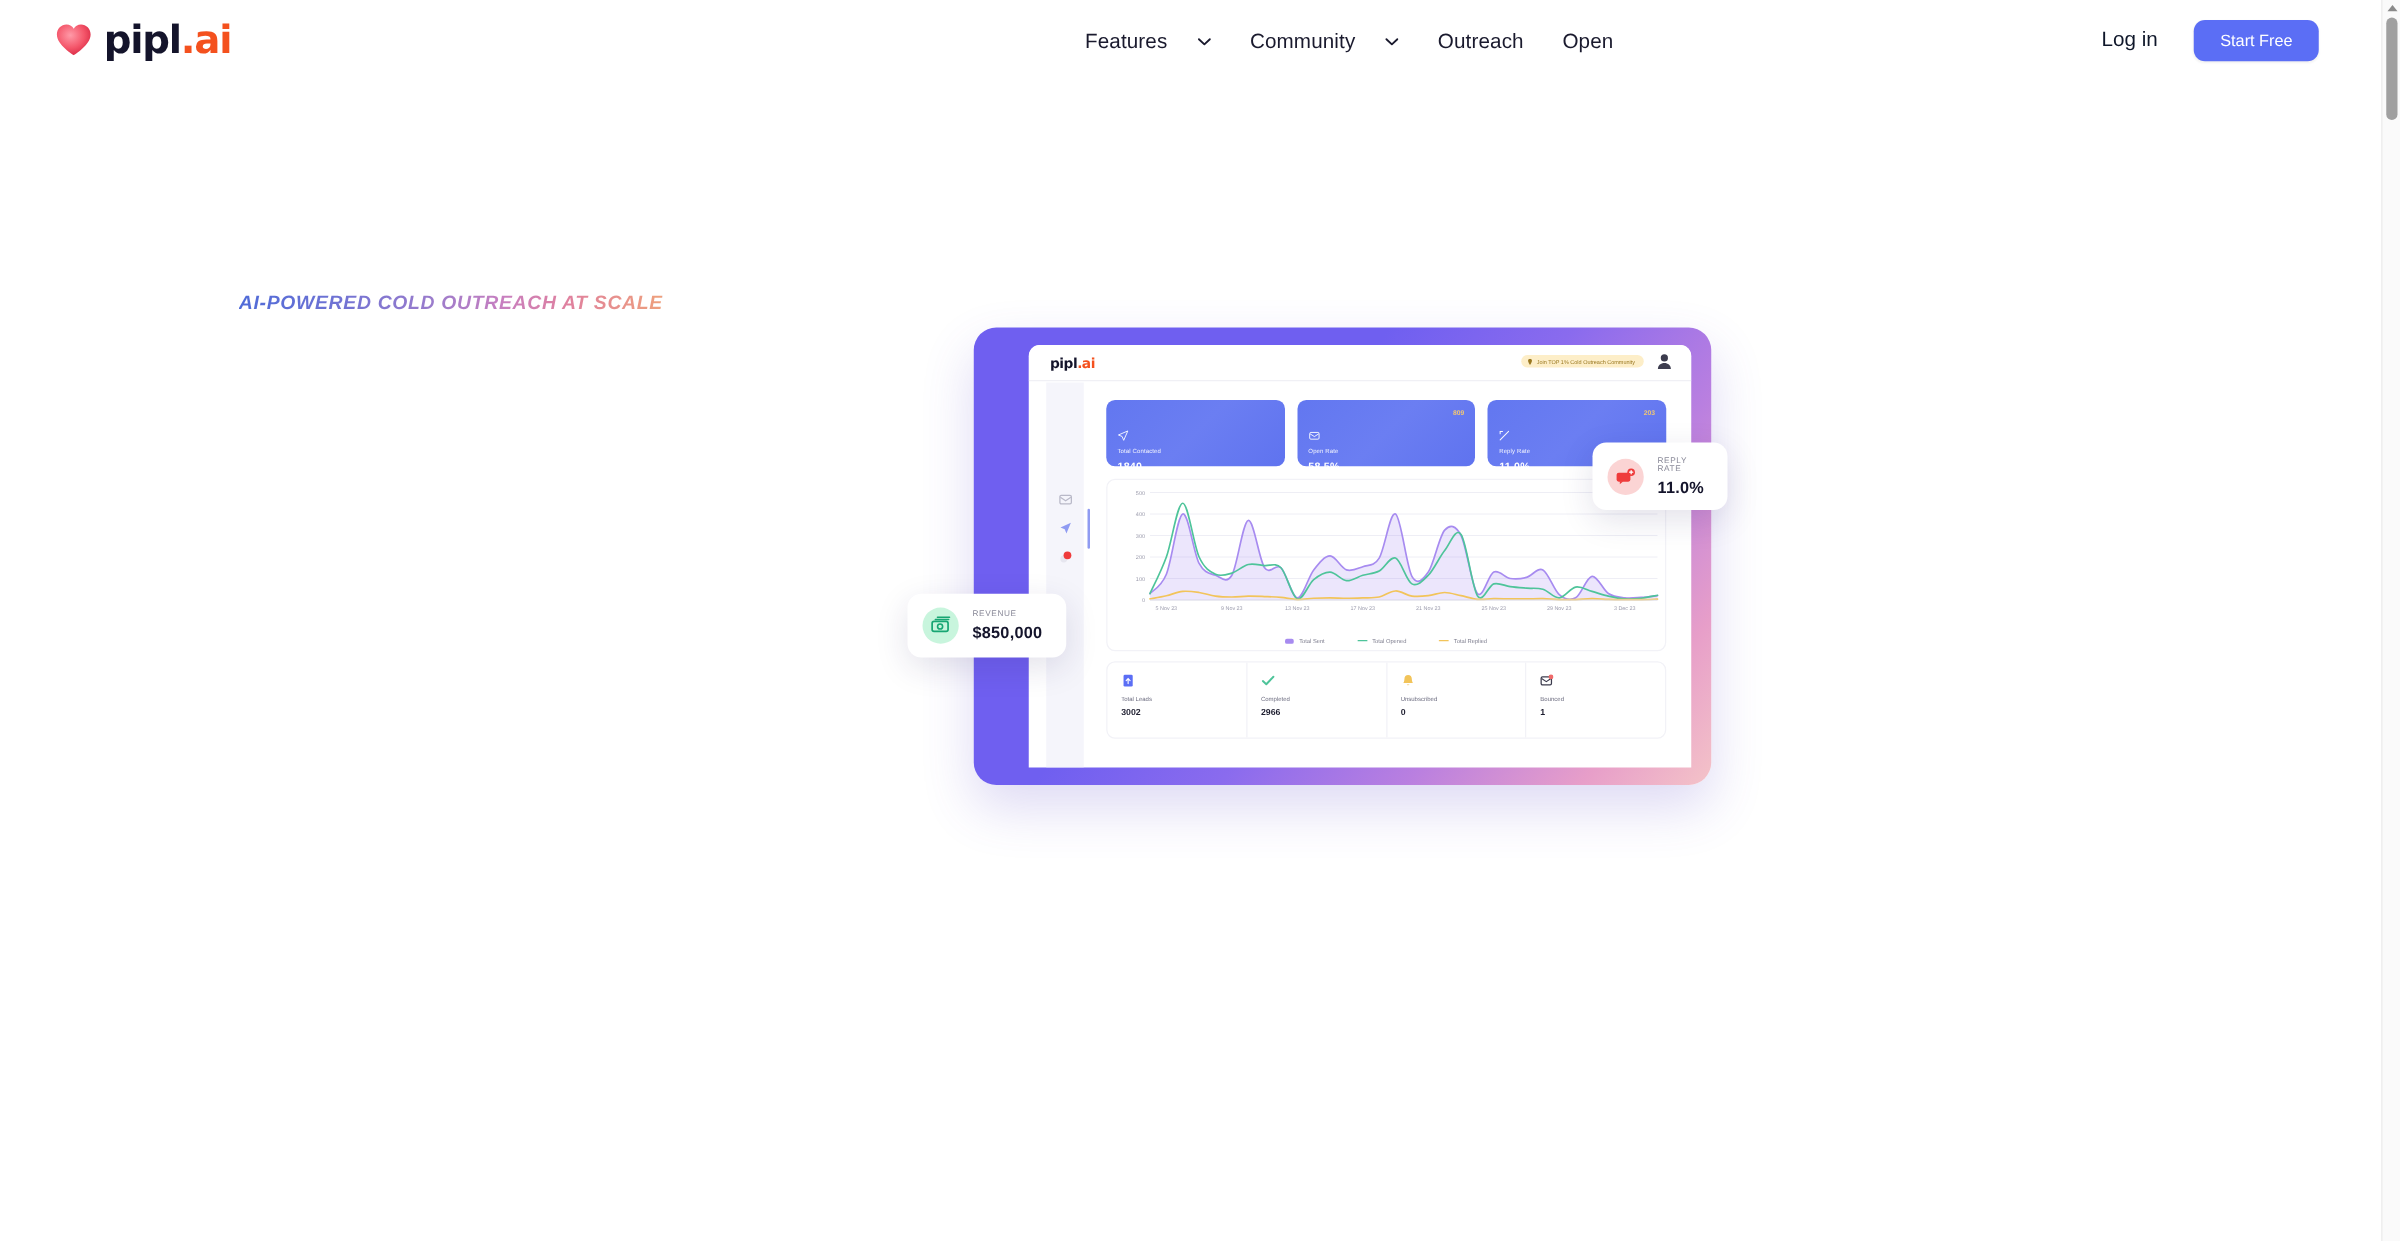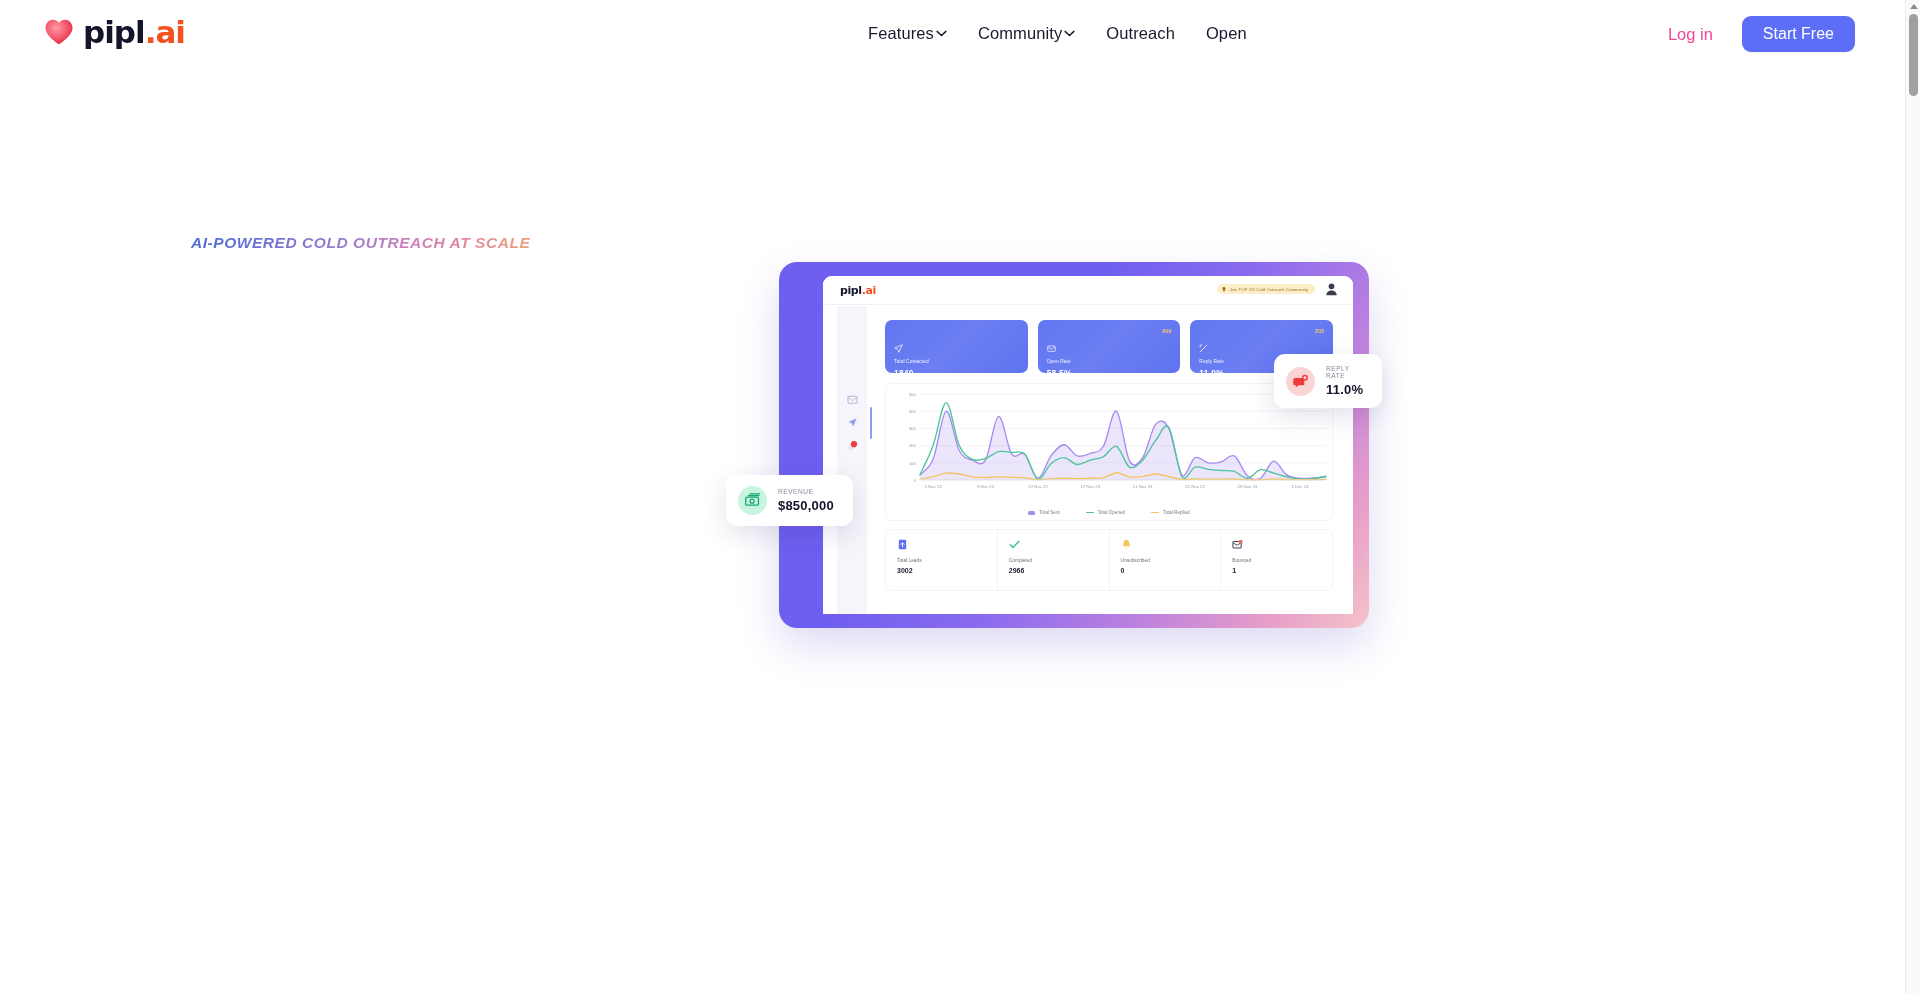--- a/index.html
+++ b/index.html
@@ -27,32 +27,32 @@
   }
   .brand-text .b1 { color:#14142b; }
   .brand-text .b2 { color:#f4511e; }
 
   .nav-center {
     position:absolute; left:868px; top:20px;
     display:flex; align-items:center; gap:31px;
   }
   .nav-link {
     font-size:16.5px; color:#1a1a2e; letter-spacing:0.1px;
-    display:flex; align-items:center; gap:2px; cursor:pointer;
+    display:flex; align-items:center; gap:24px; cursor:pointer;
     line-height:26px;
   }
   .chev { width:11px; height:7px; display:block; }
 
   .nav-right {
     position:absolute; right:50px; top:16px;
     display:flex; align-items:center; gap:29px;
   }
-  .login-link { font-size:16.5px; color:#ec4899; cursor:pointer; }
+  .login-link { font-size:16.5px; color:#0f172a; cursor:pointer; }
   .start-free {
-    background:#5b6ef5; color:#fff; font-size:16px;
+    background:#5b6ef5; color:#fff; font-size:13px;
     padding:9px 21px; border-radius:9px; border:none;
     cursor:pointer; font-family:"Liberation Sans", sans-serif;
     box-shadow:0 1px 2px rgba(0,0,0,.06);
   }
 
   
   .scrollbar-track {
     position:absolute; right:0; top:0; width:15px; height:993px;
     background:#fafafa; border-left:1px solid #ebebeb;
   }

